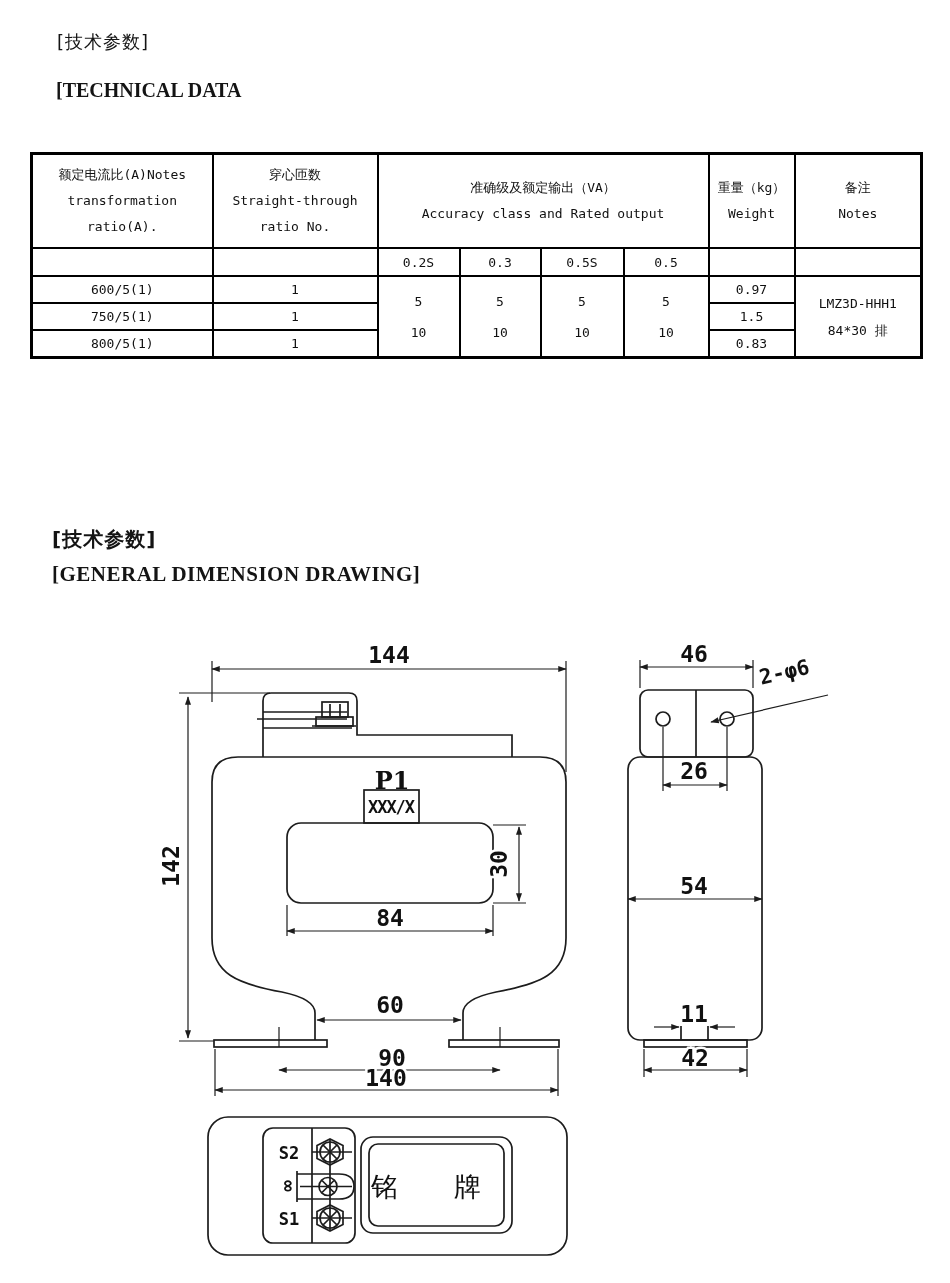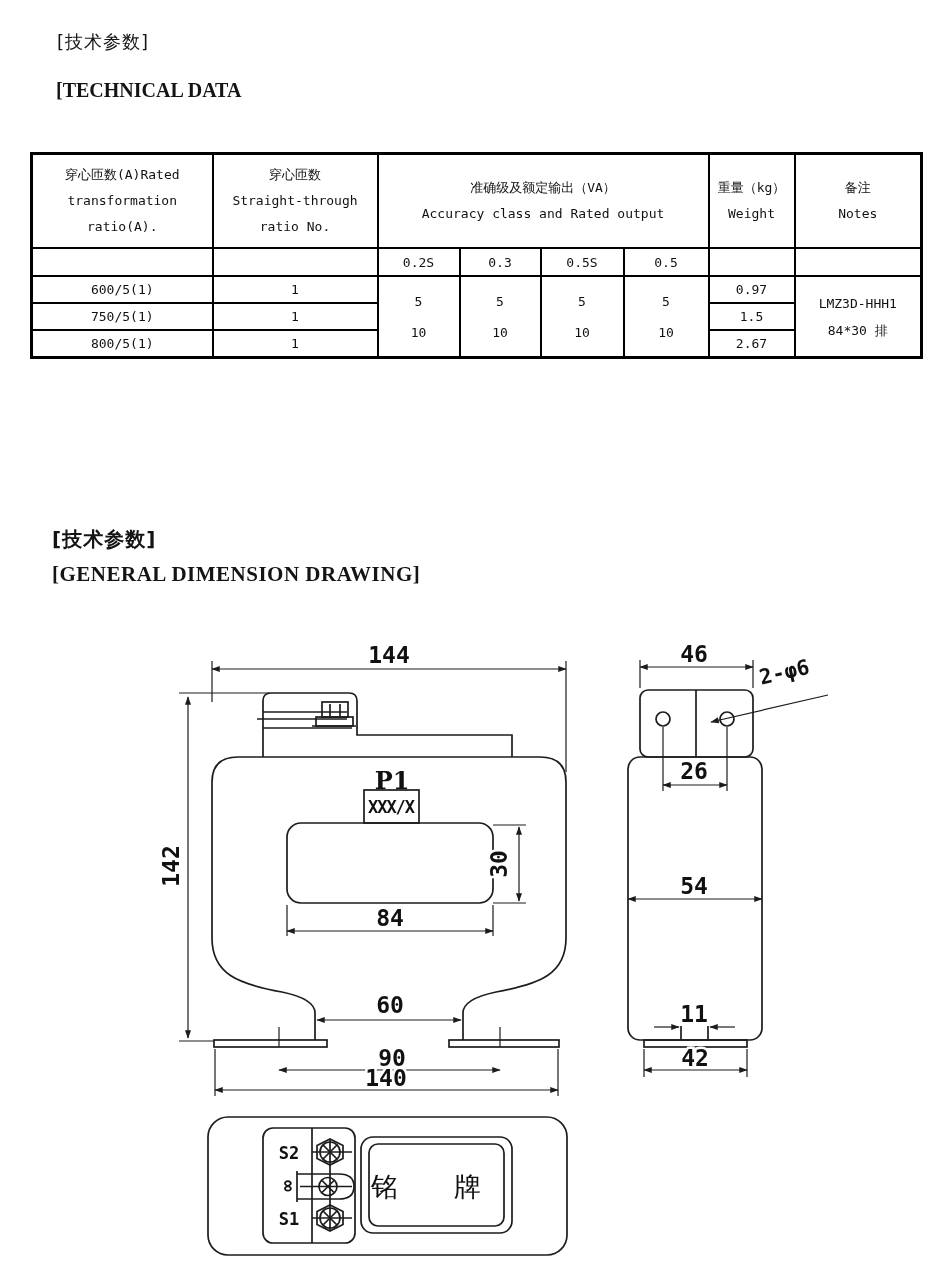--- a/index.html
+++ b/index.html
@@ -53,21 +53,21 @@
       <col style="width:165px">
     <col style="width:82px">
       <col style="width:81px">
       <col style="width:83px">
       <col style="width:85px">
     <col style="width:86px">
       <col style="width:127px">
   </colgroup>
   <tbody>
       <tr class="hdr">
-    <td class="pre">穿心匝数(A)Rated
+    <td class="pre">额定电流比(A)Notes
 transformation
 ratio(A).</td>
     <td class="pre">穿心匝数
 Straight-through
 ratio No.</td>
     <td class="pre" colspan="4">准确级及额定输出（VA）
 Accuracy class and Rated output</td>
     <td class="pre">重量（kg）
 Weight</td>
     <td class="pre">备注
@@ -99,21 +99,21 @@
 84*30 排</td>
   </tr>
   <tr class="data">
     <td>750/5(1)</td>
     <td>1</td>
     <td>1.5</td>
   </tr>
   <tr class="data">
     <td>800/5(1)</td>
     <td>1</td>
-    <td>2.67</td>
+    <td>0.83</td>
   </tr>
 </tbody>
   </table>
 
 <div class="abs s2-cn">[技术参数]</div>
 <div class="abs s2-en">[GENERAL DIMENSION DRAWING]</div>
 
 <svg class="abs" style="left:0;top:0;" width="950" height="1283" viewBox="0 0 950 1283">
   <defs>
     <marker id="arr" viewBox="0 0 10 10" refX="9.2" refY="5" markerWidth="11" markerHeight="7" orient="auto-start-reverse">

